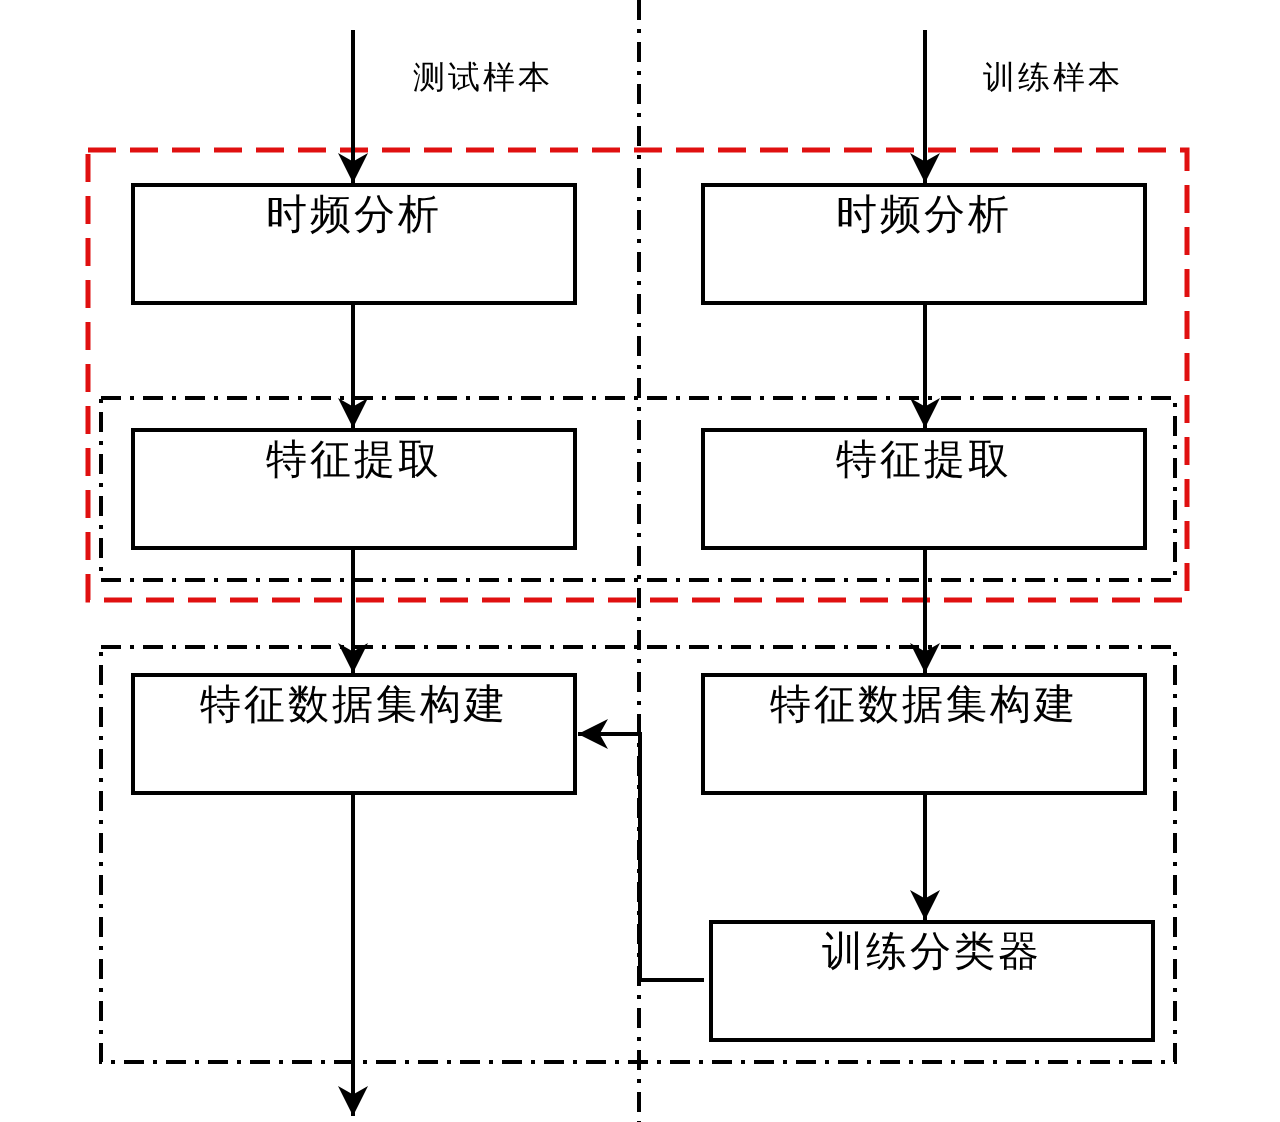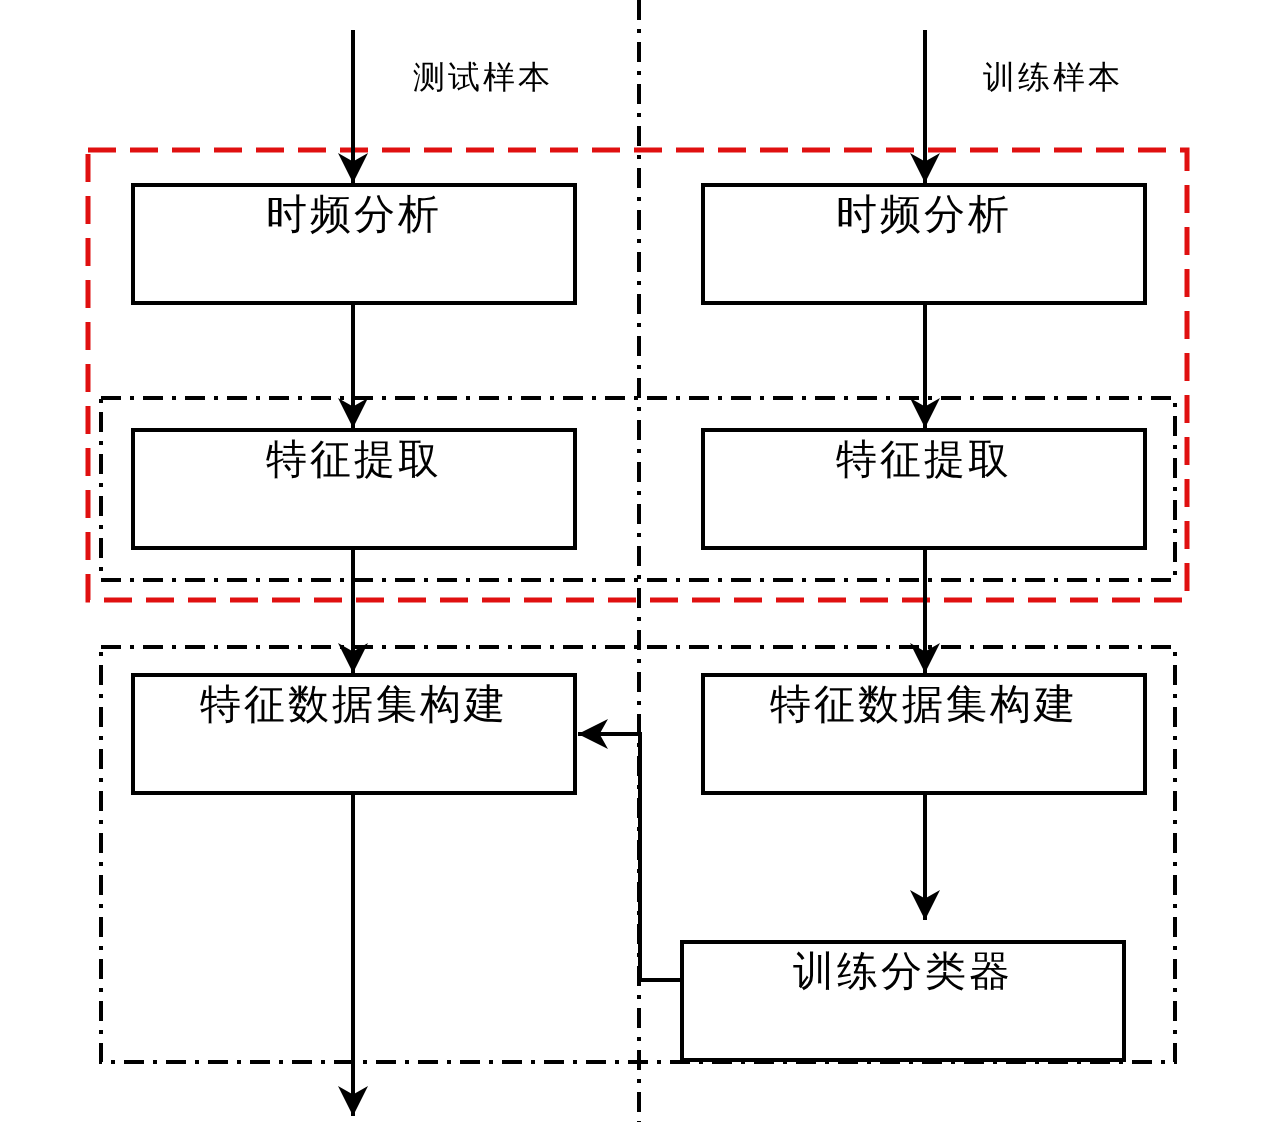--- a/index.html
+++ b/index.html
@@ -61,21 +61,21 @@
     white-space: nowrap;
     line-height: 1.1;
   }
   
   .pos-tfa-test     { left: 131px; top: 183px; }
   .pos-tfa-train    { left: 701px; top: 183px; }
   .pos-fe-test      { left: 131px; top: 428px; }
   .pos-fe-train     { left: 701px; top: 428px; }
   .pos-decision     { left: 131px; top: 673px; }
   .pos-dataset      { left: 701px; top: 673px; }
-  .pos-classifier   { left: 680px; top: 920px; margin-top: 20px; }
+  .pos-classifier   { left: 709px; top: 920px; }
   .pos-label-test   { left: 483px;  top: 60px; }
   .pos-label-train  { left: 1053px; top: 60px; text-align: right; }
 </style>
 </head>
 <body>
 
 <div class="stage">
 
   <svg class="connector-layer" width="1280" height="1122" viewBox="0 0 1280 1122" xmlns="http://www.w3.org/2000/svg">
     <defs>

